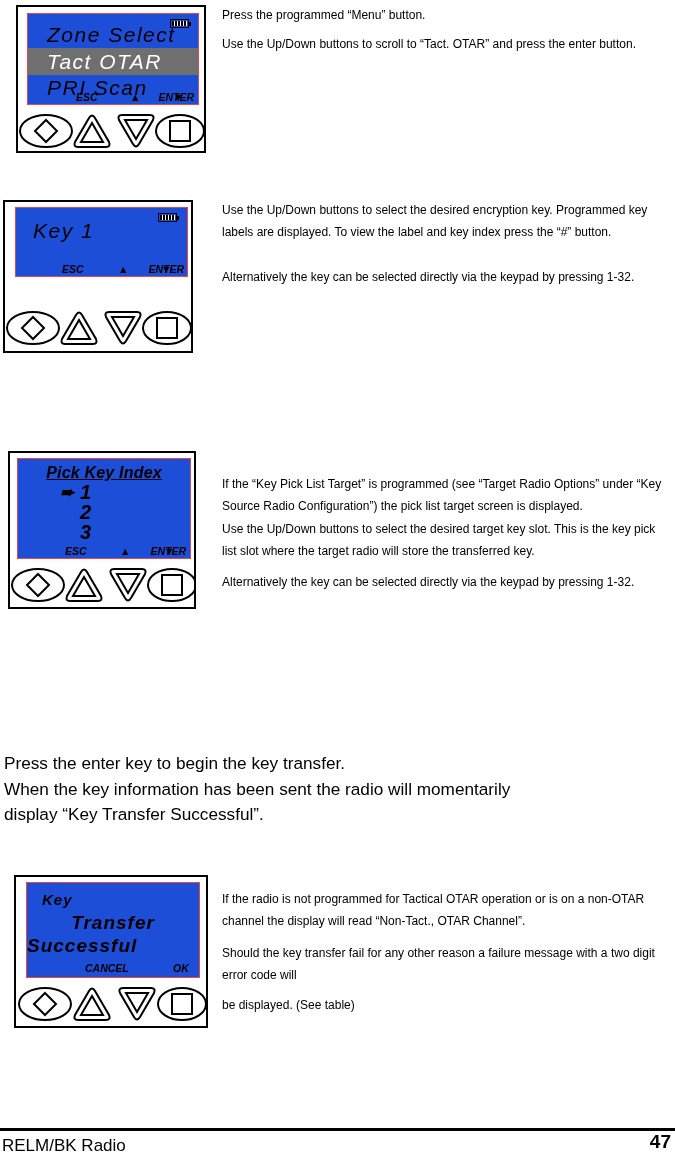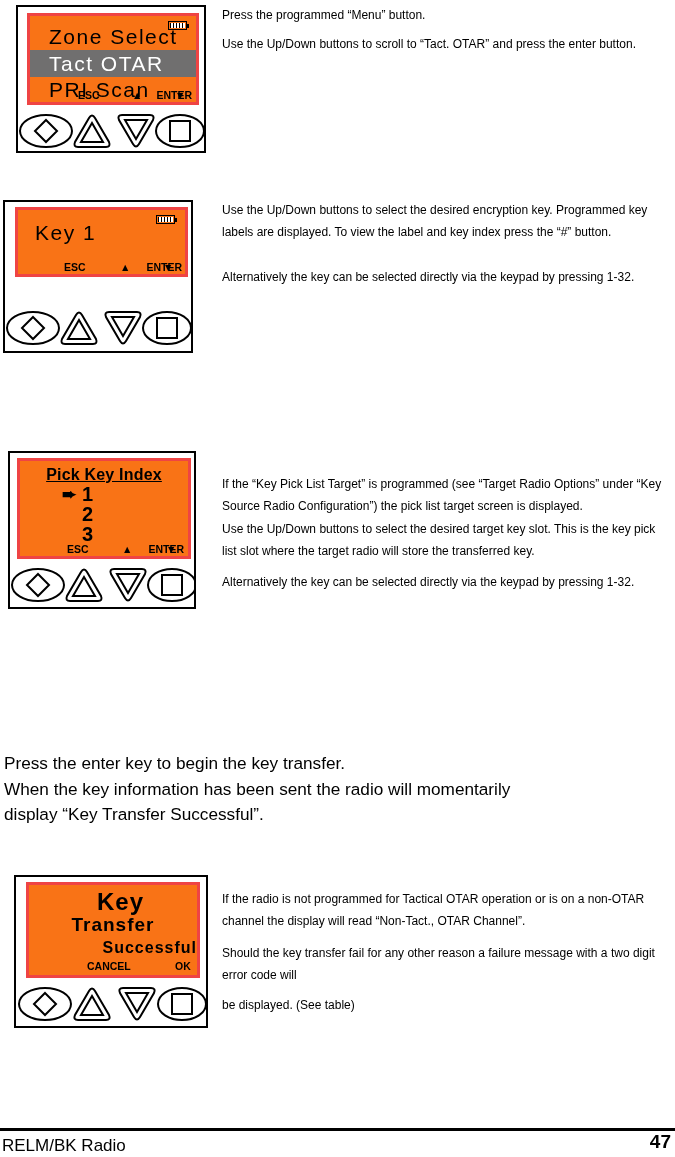--- a/index.html
+++ b/index.html
@@ -23,24 +23,25 @@
 
   
   .device {
     position: absolute;
     border: 2px solid #000;
     background: #fff;
     box-sizing: border-box;
   }
   .lcd {
     position: absolute;
-    border: 3px solid #ef4444;
-    background: #f97316;
+    border: 1px solid #ef4444;
+    background: #1d4ed8;
     box-sizing: border-box;
     overflow: hidden;
+    font-style: italic;
   }
   .lcd-rows {
     position: relative;
     height: 100%;
     box-sizing: border-box;
   }
 
   .lcd-line {
     position: relative;
     box-sizing: border-box;
@@ -275,23 +276,23 @@
   <div class="para wide" style="left:4px; top:751px; width:660px;">
     <p class="tight">Press the enter key to begin the key transfer.</p>
     <p class="tight">When the key information has been sent the radio will momentarily</p>
     <p class="tight">display “Key Transfer Successful”.</p>
   </div>
 
   <div class="device" style="left:14px; top:875px; width:194px; height:153px;">
 
     <div class="lcd" style="left:10px; top:5px; width:174px; height:96px;">
 
-      <div style="position:absolute; left:15px; right:0; top:5px; text-align:center; font-size:24px; font-weight:bold; line-height:23px; letter-spacing:1px;">Key</div>
+      <div style="position:absolute; left:15px; right:0; top:5px; font-size:15px; font-weight:bold; line-height:23px; letter-spacing:1px;">Key</div>
       <div style="position:absolute; left:0; right:0; top:28px; text-align:center; font-size:19px; font-weight:bold; line-height:23px; letter-spacing:1px;">Transfer</div>
-      <div style="position:absolute; left:0; right:0; top:51px; text-align:right; font-size:16px; font-weight:bold; line-height:23px; letter-spacing:1px;margin-left:36px;">Successful</div>
+      <div style="position:absolute; left:0; right:0; top:51px; text-align:left; font-size:19px; font-weight:bold; line-height:23px; letter-spacing:1px;">Successful</div>
 
       <div class="softkeys" style="height:18px;">
         <span style="left:14px; bottom:2px;">CANCEL</span>
         <span style="left:102px; bottom:2px;">OK</span>
       </div>
     </div>
 
     <div class="keys" style="top:103px;">
       <svg width="190" height="44" viewBox="0 0 190 44">
         <g fill="none" stroke="#000" stroke-width="2">

